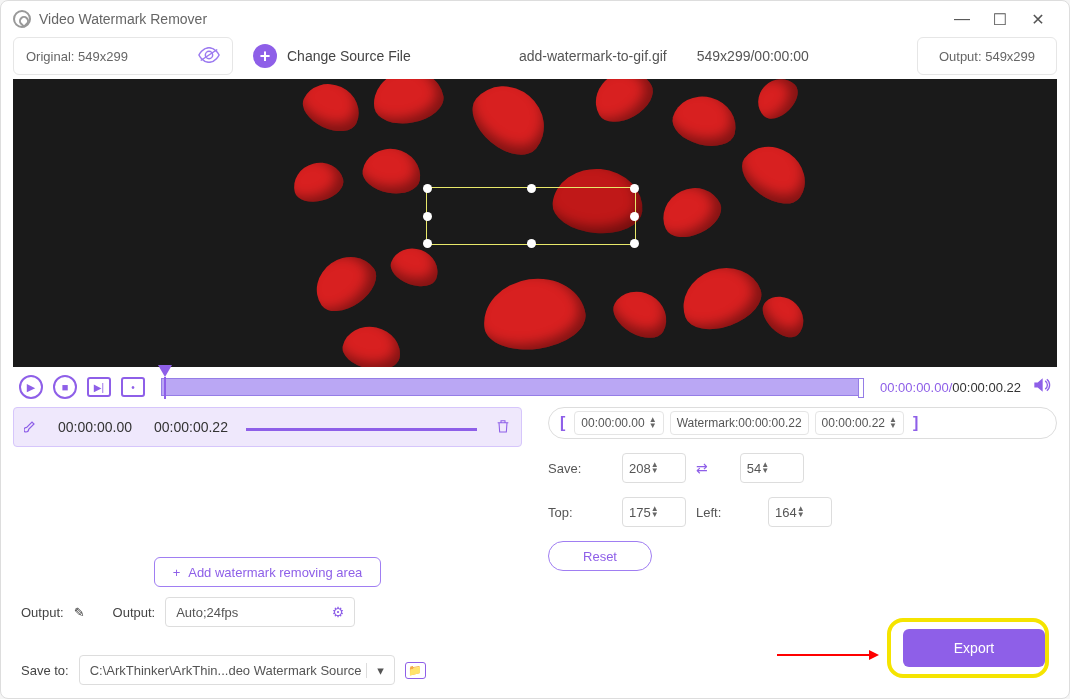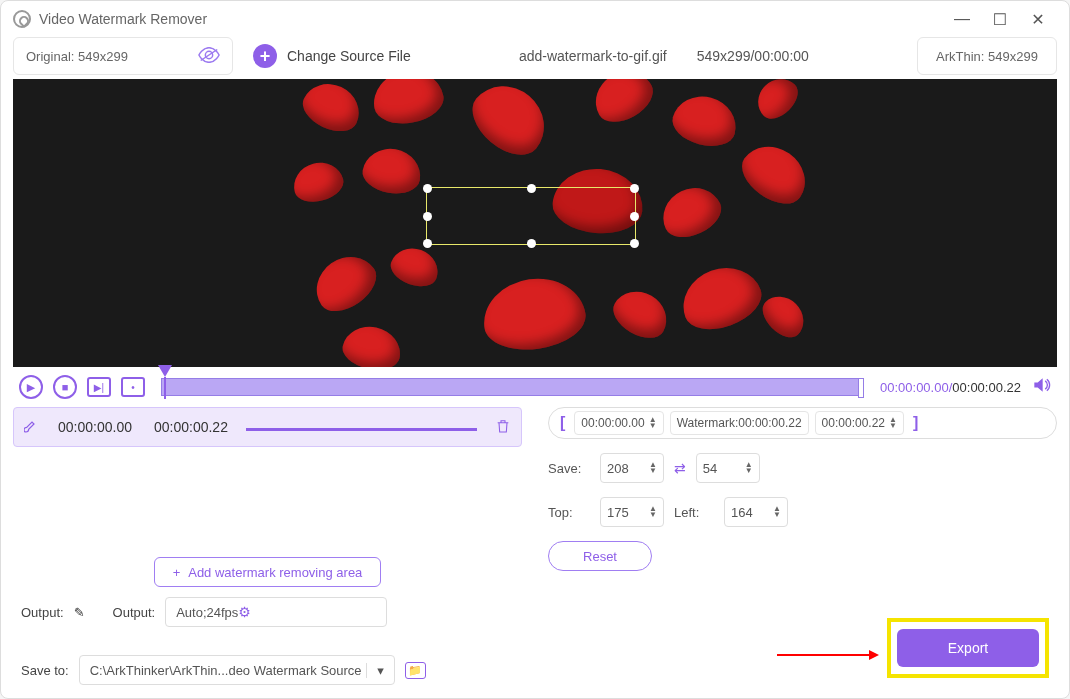--- a/index.html
+++ b/index.html
@@ -42,36 +42,36 @@
   .seg-row .trash { margin-left: auto; color: #8e5fe8; cursor:pointer; }
   .seg-bar { flex:1; height:3px; background:#8e5fe8; margin-top:4px; }
   .add-wm-btn { margin: auto auto 0 auto; height: 30px; border: 1px solid #a07ef2; border-radius: 6px; padding: 0 18px; color: #8e5fe8; font-size: 13px; display: flex; align-items: center; gap: 8px; background:#fff; cursor:pointer; }
 
   .right-panel { flex: 1; display: flex; flex-direction: column; gap: 14px; padding-left: 10px; }
   .bracket-row { display:flex; align-items:center; border:1px solid #ddd; border-radius:16px; height:32px; padding:0 8px; gap:6px; }
   .br { color:#8e5fe8; font-weight:bold; font-size:16px; padding:0 3px; }
   .br-field { border:1px solid #e5e5e5; border-radius:4px; height:24px; display:flex; align-items:center; padding:0 6px; font-size:12px; color:#555; gap:4px; }
   .spin { display:flex; flex-direction:column; line-height:6px; font-size:8px; color:#666; }
   .param-row { display:flex; align-items:center; gap:10px; font-size:13px; color:#555; }
-  .num-field { border:1px solid #ddd; border-radius:4px; height:30px; width:64px; display:flex; align-items:center; justify-content:space-between; padding:0 6px; font-size:13px; }
+  .num-field { border:1px solid #ddd; border-radius:4px; height:30px; width:64px; display:flex; align-items:center; padding:0 6px; font-size:13px;margin-left:22px; }
   .link-icon { color:#8e5fe8; font-size:14px; }
   .reset-btn { width:104px; height:30px; border:1px solid #a07ef2; border-radius:15px; background:#fff; color:#8e5fe8; font-size:13px; cursor:pointer; }
 
   .bottom { border-top: 0; padding: 10px 20px; display:flex; flex-direction:column; gap:28px; }
   .brow { display:flex; align-items:center; gap:10px; font-size:13px; color:#444; }
   .txtfield { border:1px solid #ddd; border-radius:4px; height:30px; padding:0 10px; display:flex; align-items:center; font-size:13px; color:#555; background:#fff; }
   .out1 { width:208px; }
-  .out2 { width:222px; }
+  .out2 { width:190px; justify-content:space-between; }
   .save { width:316px; justify-content:space-between; }
   .save .dd { border-left:1px solid #ddd; padding-left:10px; }
   .folder-icon { color:#8e5fe8; border:1px solid #8e5fe8; border-radius:3px; padding:1px 3px; font-size:11px; }
   .pencil { color:#333; font-size:13px; }
   .gear { color:#8e5fe8; font-size:14px; }
 
-  .export-zone { position:absolute; right:20px; bottom:20px; width:162px; height:60px; border:4px solid #f5e400; border-radius:0; display:flex; align-items:center; justify-content:center; }
+  .export-zone { position:absolute; right:20px; bottom:20px; width:162px; height:60px; border:4px solid #f5e400; border-radius:16px; display:flex; align-items:center; justify-content:flex-end; }
   .export-btn { width:142px; height:38px; background:#8e5fe8; color:#fff; border:none; border-radius:6px; font-size:14px; cursor:pointer; }
   .arrow { position:absolute; right:192px; bottom:42px; width:100px; height:2px; background:#f00; }
   .arrow::after { content:''; position:absolute; right:-2px; top:-4px; border-left:10px solid #f00; border-top:5px solid transparent; border-bottom:5px solid transparent; }
 
   .rel { position: relative; }
 </style>
 </head>
 <body>
 
 <div class="window rel">
@@ -97,21 +97,21 @@
     </div>
     <div class="change-src">
       <span class="plus-circle">+</span>
       <span>Change Source File</span>
     </div>
     <div class="tb-center">
       <span>add-watermark-to-gif.gif</span>
       <span>549x299/00:00:00</span>
     </div>
     <div class="out-box">
-      <span>ArkThin: 549x299</span>
+      <span>Output: 549x299</span>
     </div>
   </div>
 
   <div class="video-area">
     <div class="petal" style="left:290px;top:6px;width:58px;height:44px;transform:rotate(25deg)"></div>
     <div class="petal" style="left:360px;top:-8px;width:70px;height:52px;transform:rotate(-10deg)"></div>
     <div class="petal" style="left:458px;top:10px;width:78px;height:60px;transform:rotate(40deg)"></div>
     <div class="petal" style="left:580px;top:-6px;width:60px;height:46px;transform:rotate(-30deg)"></div>
     <div class="petal" style="left:660px;top:18px;width:64px;height:48px;transform:rotate(15deg)"></div>
     <div class="petal" style="left:742px;top:2px;width:44px;height:34px;transform:rotate(-45deg)"></div>

